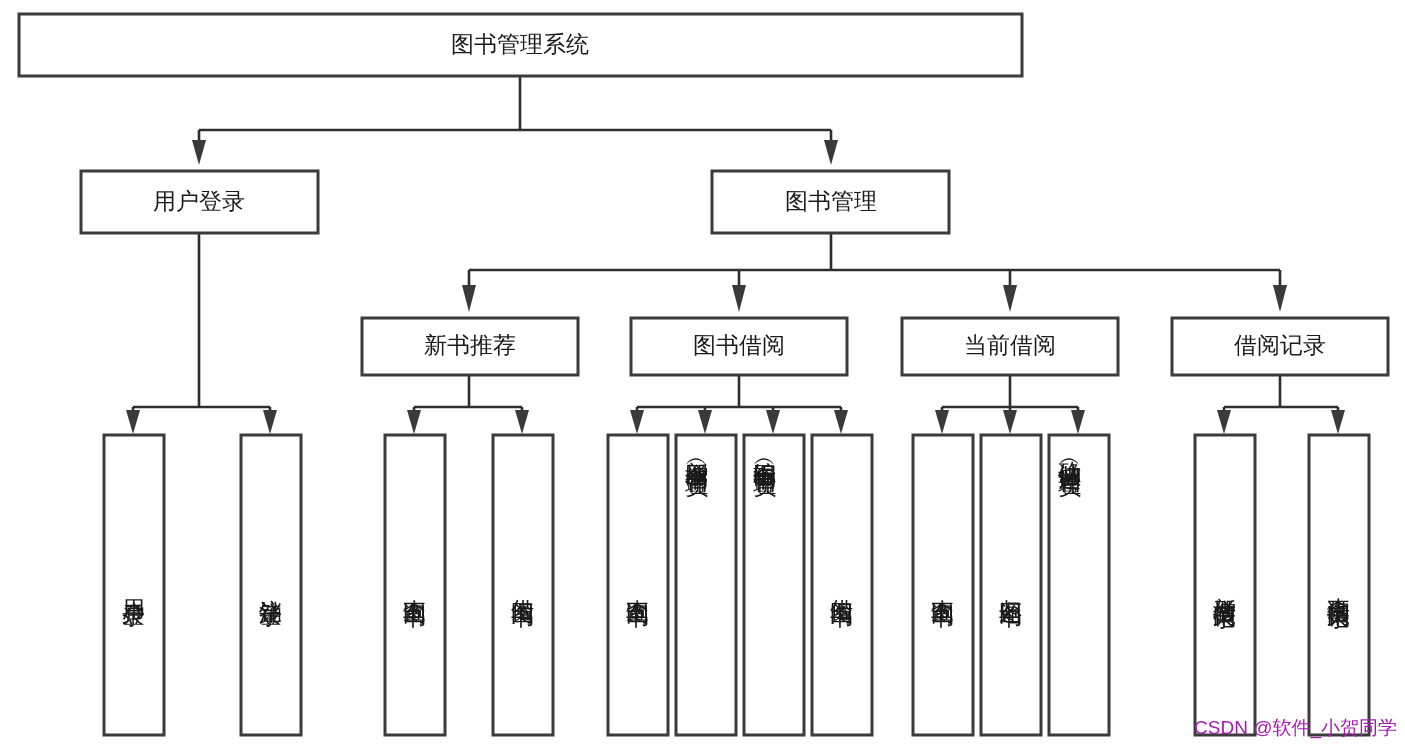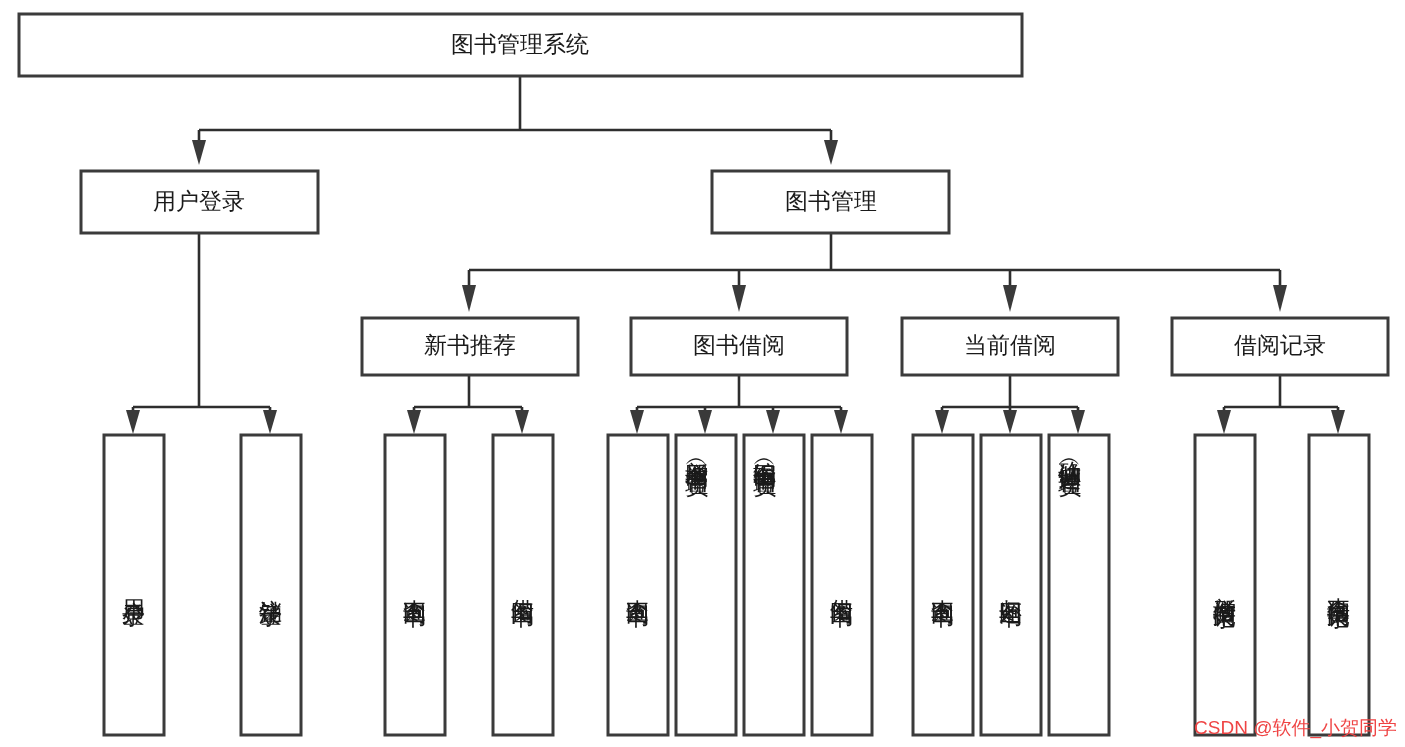--- a/index.html
+++ b/index.html
@@ -55,21 +55,21 @@
   .arrow-head {
     fill: #3a3a3a;
     stroke: none;
   }
   .watermark {
     position: absolute;
     right: 8px;
     bottom: 6px;
     font-family: "Liberation Sans", "DejaVu Sans", sans-serif;
     font-size: 19px;
-    color: #ef4444;
+    color: #a21caf;
     white-space: nowrap;
     pointer-events: none;
   }
 </style>
 </head>
 <body>
 
 <div id="diagram-root">
 
   <svg id="tree-svg" viewBox="0 0 1405 747" xmlns="http://www.w3.org/2000/svg">

